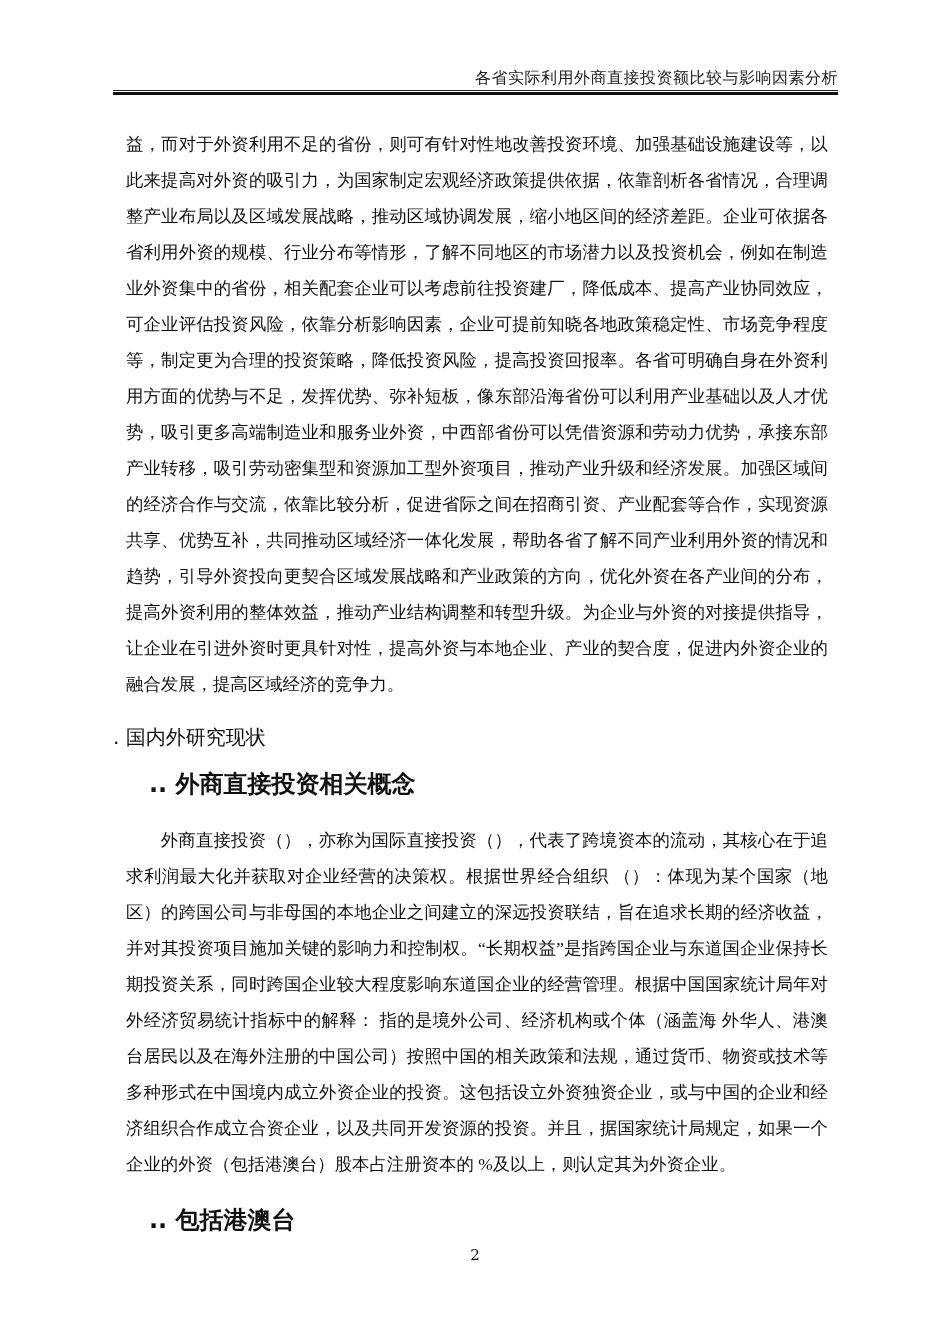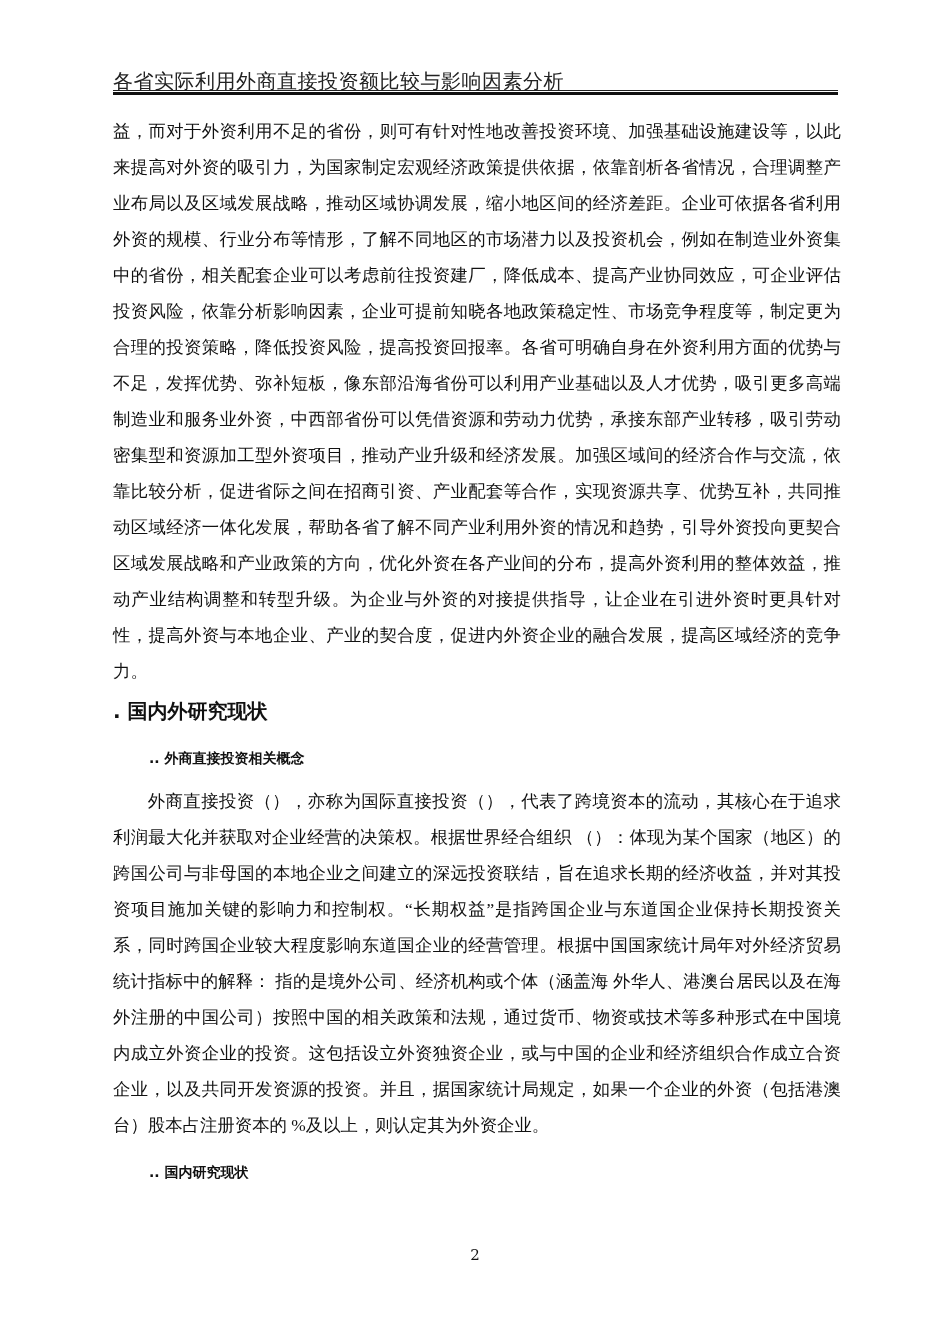--- a/index.html
+++ b/index.html
@@ -1,43 +1,43 @@
 <!DOCTYPE html>
 <html><head>
 <meta charset="utf-8">
 <style>
   html, body { margin: 0; padding: 0; background: #ffffff; }
   body { width: 950px; height: 1344px; position: relative; overflow: hidden;
          font-family: "DejaVu Serif", "Liberation Serif", serif; color: #111; }
-  .page-header { position: absolute; left: 113px; width: 725px; top: 68px; text-align: left;
-                 font-size: 20px; letter-spacing: 0.5px; color: #222; }
+  .page-header { position: absolute; left: 113px; width: 725px; top: 68px; text-align: right;
+                 font-size: 16px; letter-spacing: 0.5px; color: #222; }
   .header-rule { position: absolute; left: 113px; width: 725px; top: 90px; }
   .header-rule .thin { height: 1px; background: #222; }
   .header-rule .gap { height: 1px; }
   .header-rule .thick { height: 3px; background: #111; }
   .content { position: absolute; left: 113px; width: 728px; top: 113px; }
-  .para { font-size: 17.4px; line-height: 36px; margin: 0; text-align: justify; text-align-last: left; }
+  .para { font-size: 17.4px; line-height: 36px; margin: 13px; text-align: justify; text-align-last: left; }
   .para.indent { text-indent: 2em; font-family: Liberation Serif, serif; }
-  .h1 { font-family: "DejaVu Sans", "Liberation Sans", sans-serif; font-weight: bold; font-size: 20px;
+  .h1 { font-family: "DejaVu Sans", "Liberation Sans", sans-serif; font-weight: normal; font-size: 20px;
         margin: 0; height: 44px; line-height: 44px; }
-  .h2 { font-family: "DejaVu Sans", "Liberation Sans", sans-serif; font-weight: bold; font-size: 14px;
+  .h2 { font-family: "DejaVu Sans", "Liberation Sans", sans-serif; font-weight: bold; font-size: 24px;
         margin: 0; padding-left: 36px; height: 50px; line-height: 50px; }
   .page-number { position: absolute; left: 0; width: 950px; top: 1246px; text-align: center; font-size: 15px; }
 </style>
 </head>
 <body>
 
 <div class="page-header">各省实际利用外商直接投资额比较与影响因素分析</div>
 <div class="header-rule">
   <div class="thin"></div>
   <div class="gap"></div>
   <div class="thick"></div>
 </div>
 
 <div class="content">
   <p class="para">益，而对于外资利用不足的省份，则可有针对性地改善投资环境、加强基础设施建设等，以此来提高对外资的吸引力，为国家制定宏观经济政策提供依据，依靠剖析各省情况，合理调整产业布局以及区域发展战略，推动区域协调发展，缩小地区间的经济差距。企业可依据各省利用外资的规模、行业分布等情形，了解不同地区的市场潜力以及投资机会，例如在制造业外资集中的省份，相关配套企业可以考虑前往投资建厂，降低成本、提高产业协同效应，可企业评估投资风险，依靠分析影响因素，企业可提前知晓各地政策稳定性、市场竞争程度等，制定更为合理的投资策略，降低投资风险，提高投资回报率。各省可明确自身在外资利用方面的优势与不足，发挥优势、弥补短板，像东部沿海省份可以利用产业基础以及人才优势，吸引更多高端制造业和服务业外资，中西部省份可以凭借资源和劳动力优势，承接东部产业转移，吸引劳动密集型和资源加工型外资项目，推动产业升级和经济发展。加强区域间的经济合作与交流，依靠比较分析，促进省际之间在招商引资、产业配套等合作，实现资源共享、优势互补，共同推动区域经济一体化发展，帮助各省了解不同产业利用外资的情况和趋势，引导外资投向更契合区域发展战略和产业政策的方向，优化外资在各产业间的分布，提高外资利用的整体效益，推动产业结构调整和转型升级。为企业与外资的对接提供指导，让企业在引进外资时更具针对性，提高外资与本地企业、产业的契合度，促进内外资企业的融合发展，提高区域经济的竞争力。</p>
   <h1 class="h1">. 国内外研究现状</h1>
   <h2 class="h2">.. 外商直接投资相关概念</h2>
   <p class="para indent">外商直接投资（），亦称为国际直接投资（），代表了跨境资本的流动，其核心在于追求利润最大化并获取对企业经营的决策权。根据世界经合组织 （）：体现为某个国家（地区）的跨国公司与非母国的本地企业之间建立的深远投资联结，旨在追求长期的经济收益，并对其投资项目施加关键的影响力和控制权。“长期权益”是指跨国企业与东道国企业保持长期投资关系，同时跨国企业较大程度影响东道国企业的经营管理。根据中国国家统计局年对外经济贸易统计指标中的解释： 指的是境外公司、经济机构或个体（涵盖海 外华人、港澳台居民以及在海外注册的中国公司）按照中国的相关政策和法规，通过货币、物资或技术等多种形式在中国境内成立外资企业的投资。这包括设立外资独资企业，或与中国的企业和经济组织合作成立合资企业，以及共同开发资源的投资。并且，据国家统计局规定，如果一个企业的外资（包括港澳台）股本占注册资本的 %及以上，则认定其为外资企业。</p>
-  <h2 class="h2" style="margin-top:4px;">.. 国内研究现状</h2>
+  <h2 class="h2" style="margin-top:4px;">.. 包括港澳台</h2>
 </div>
 
 <div class="page-number">2</div>
 
 </body></html>

